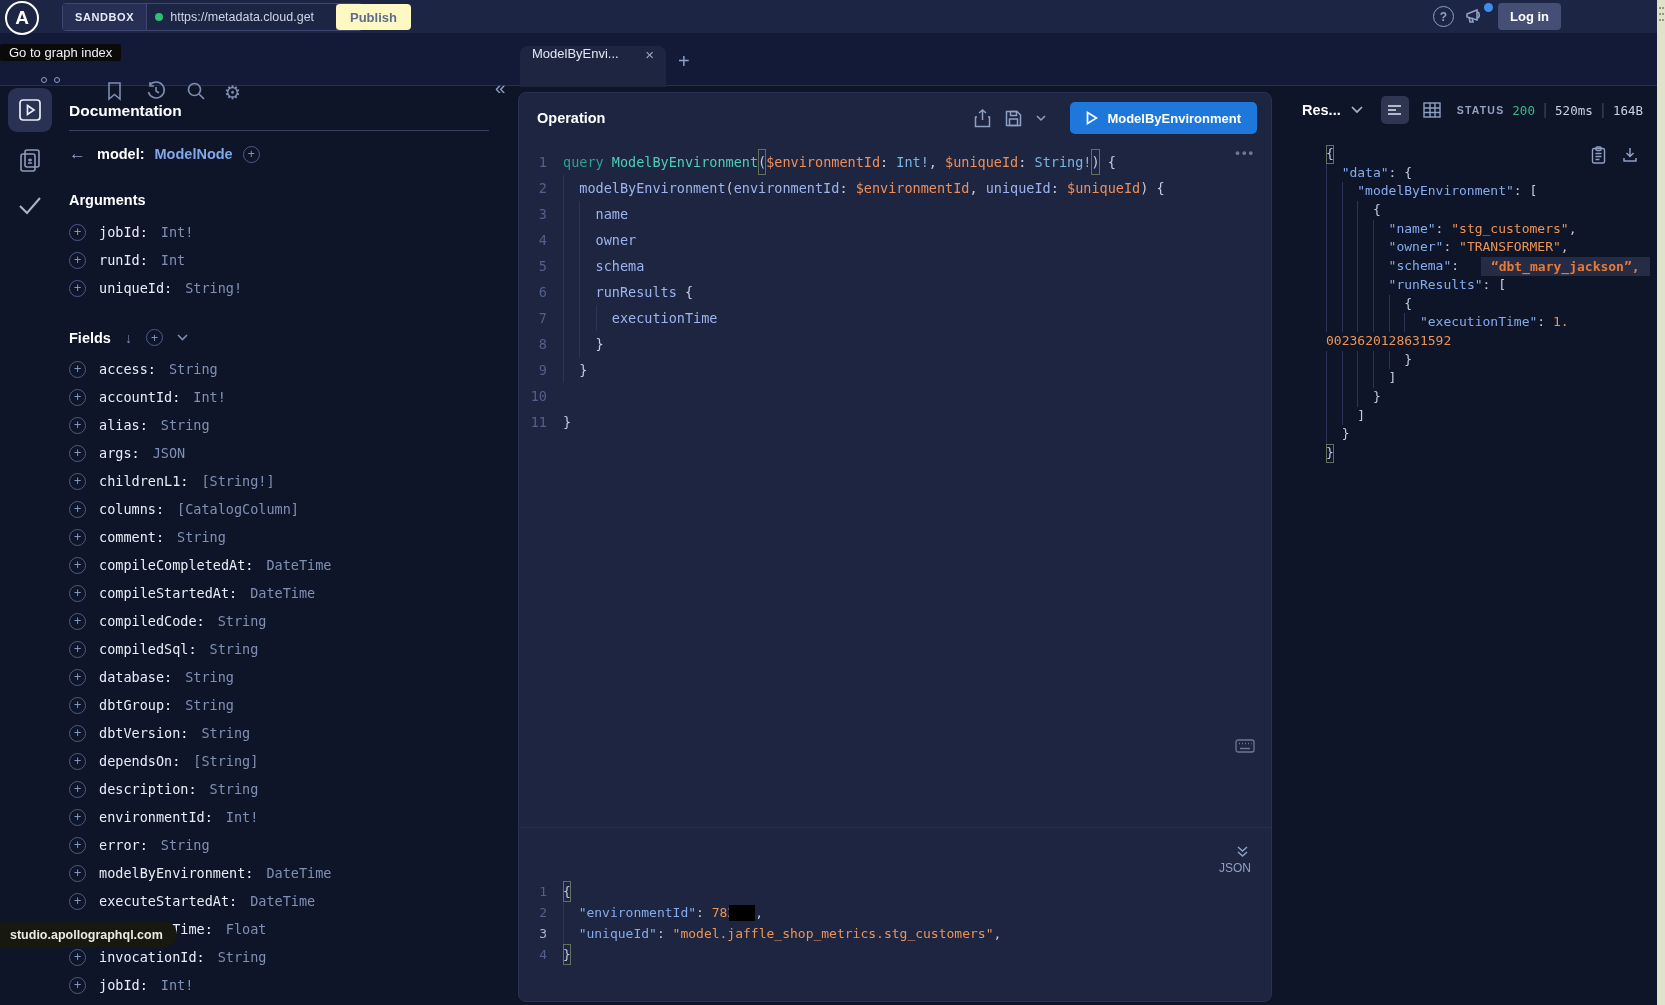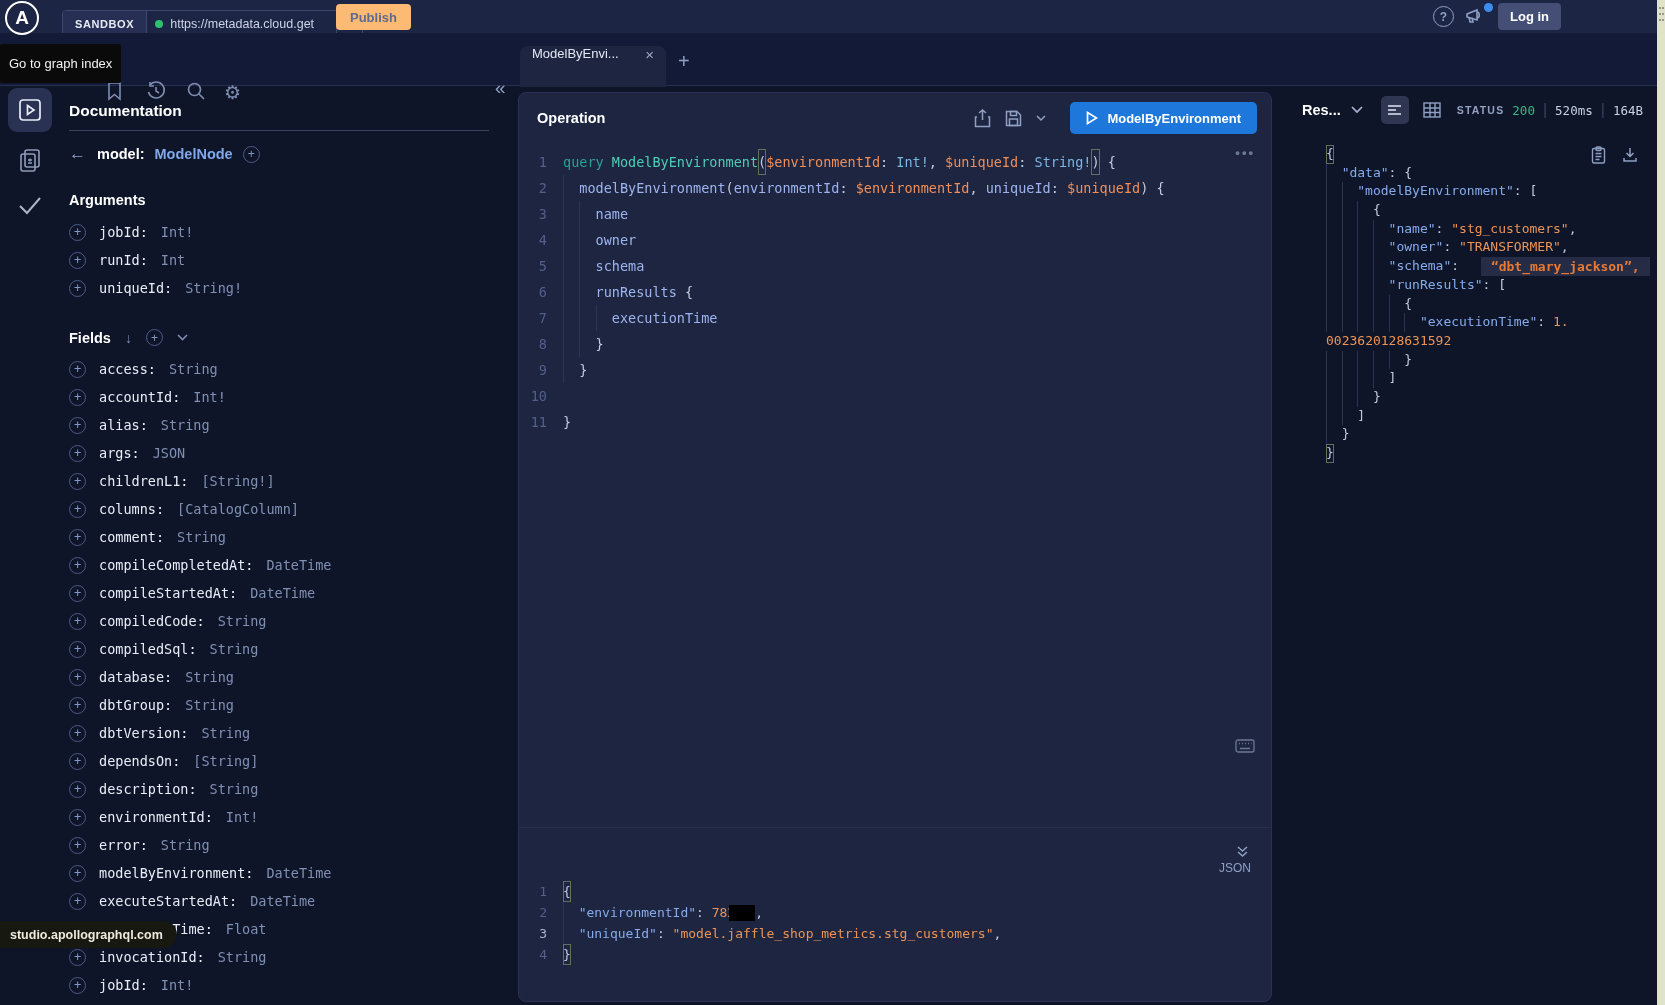--- a/index.html
+++ b/index.html
@@ -25,42 +25,42 @@
   }
   *{margin:0;padding:0;box-sizing:border-box}
   html,body{width:1665px;height:1005px;overflow:hidden}
   body{background:var(--page);font-family:"Liberation Sans",sans-serif;color:var(--text);position:relative}
   svg{display:block}
 
   
   #topbar{position:absolute;left:0;top:0;width:1665px;height:33px;background:var(--topbar)}
   #logo{position:absolute;left:5px;top:1px;width:34px;height:34px;border:2px solid #fff;border-radius:50%;
         display:flex;align-items:center;justify-content:center;font-weight:bold;font-size:19px;color:#fff;z-index:8;background:var(--topbar)}
-  #urlgroup{position:absolute;left:62px;top:10px;height:28px;display:flex;border:1px solid #3d4770;border-radius:4px;overflow:hidden}
+  #urlgroup{position:absolute;left:62px;top:3px;height:28px;display:flex;border:1px solid #3d4770;border-radius:4px;overflow:hidden}
   #sandbox-badge{display:flex;align-items:center;padding:0 12px;background:#272f55;font-size:11px;font-weight:bold;letter-spacing:.6px;color:#e7ebf5}
   #urlbox{display:flex;align-items:center;gap:7px;padding:0 8px;width:190px;border-left:1px solid #3d4770}
   #urldot{width:8px;height:8px;border-radius:50%;background:#2fbf71}
   #urltext{font-size:12.5px;color:#ccd4e6;white-space:nowrap;overflow:hidden}
   #urlgear{display:flex;align-items:center;justify-content:center;width:26px;border-left:1px solid #3d4770;color:#9aa6c6;font-size:15px}
-  #publish-btn{position:absolute;left:336px;top:4px;height:26px;padding:0 14px;background:#fdba74;border:none;border-radius:4px;
+  #publish-btn{position:absolute;left:336px;top:4px;height:26px;padding:0 14px;background:#fef9c3;border:none;border-radius:4px;
         color:#5f6b8f;font-weight:bold;font-size:13px;font-family:inherit}
   #help-btn{position:absolute;left:1433px;top:6px;width:21px;height:21px;border-radius:50%;border:1.5px solid #8fa0c4;color:#8fa0c4;
         display:flex;align-items:center;justify-content:center;font-size:12px;font-weight:bold}
   #megaphone{position:absolute;left:1464px;top:6px}
   #megadot{position:absolute;left:1484px;top:3px;width:9px;height:9px;border-radius:50%;background:#3b8df0}
   #login-btn{position:absolute;left:1498px;top:3px;height:27px;padding:0 12px;background:#454f76;border:none;border-radius:4px;
         color:#fff;font-weight:bold;font-size:13px;font-family:inherit}
 
   
   #toolbar{position:absolute;left:0;top:33px;width:1665px;height:53px;background:var(--toolbar);border-bottom:1px solid var(--border2)}
   .tbicon{position:absolute;top:48px;color:#7e8cb0}
   #collapse-left{position:absolute;left:495px;top:44px;font-size:19px;color:#8fa0c4}
 
   
-  #tooltip{position:absolute;left:0;top:44px;height:39px;background:#0a0a0a;color:#f2f2f2;font-size:13px;
+  #tooltip{position:absolute;left:0;top:44px;height:17px;background:#0a0a0a;color:#f2f2f2;font-size:13px;
         display:flex;align-items:center;padding:0 9px;z-index:20;border-radius:2px}
   .graphdot{position:absolute;width:6px;height:6px;border:1.5px solid #8fa0c4;border-radius:50%;z-index:2}
 
   
   #rail-explorer{position:absolute;left:8px;top:88px;width:44px;height:44px;background:#2a3254;border-radius:9px;
         display:flex;align-items:center;justify-content:center}
   #rail-schema{position:absolute;left:16px;top:146px}
   #rail-checks{position:absolute;left:15px;top:192px}
 
   

